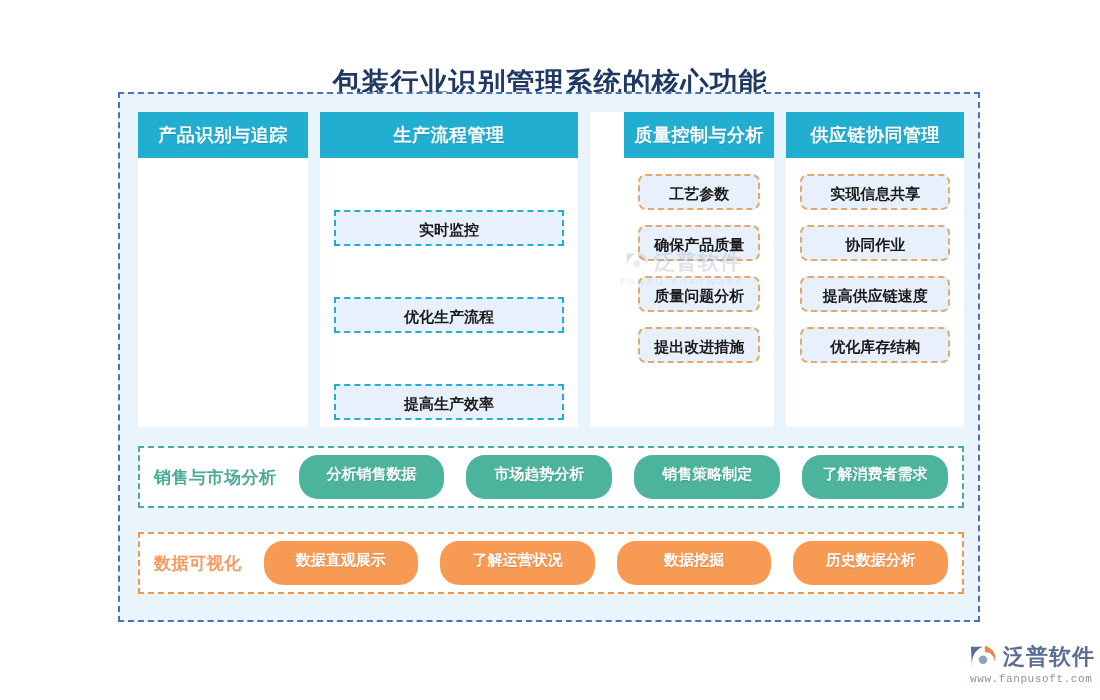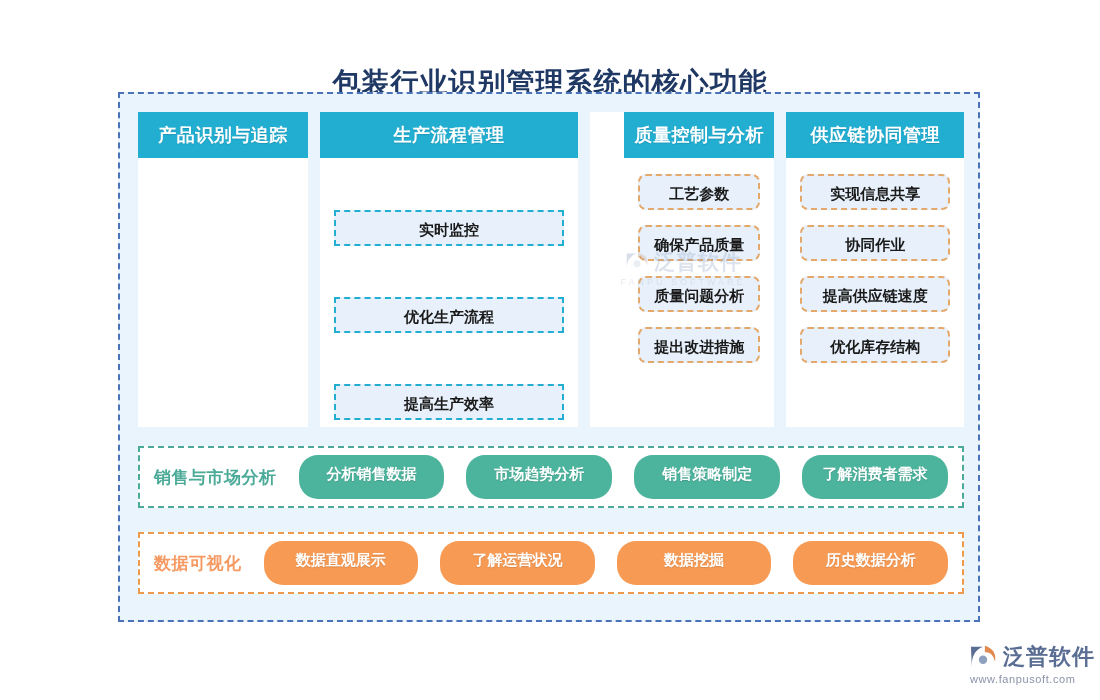--- a/index.html
+++ b/index.html
@@ -210,21 +210,21 @@
     font-weight: bold;
     color: #5a6d93;
     letter-spacing: 1px;
   }
   .brand-url {
     font-size: 11px;
     color: #8b93a8;
     letter-spacing: 0.6px;
     margin-top: 1px;
     margin-left: 2px;
-    font-family: Liberation Sans, sans-serif;
+    font-family: Liberation Mono, monospace;
   }
 </style>
 </head>
 <body>
 
 <h1 class="page-title">包装行业识别管理系统的核心功能</h1>
 
 <div class="outer-panel">
 
   <div class="columns-row">

